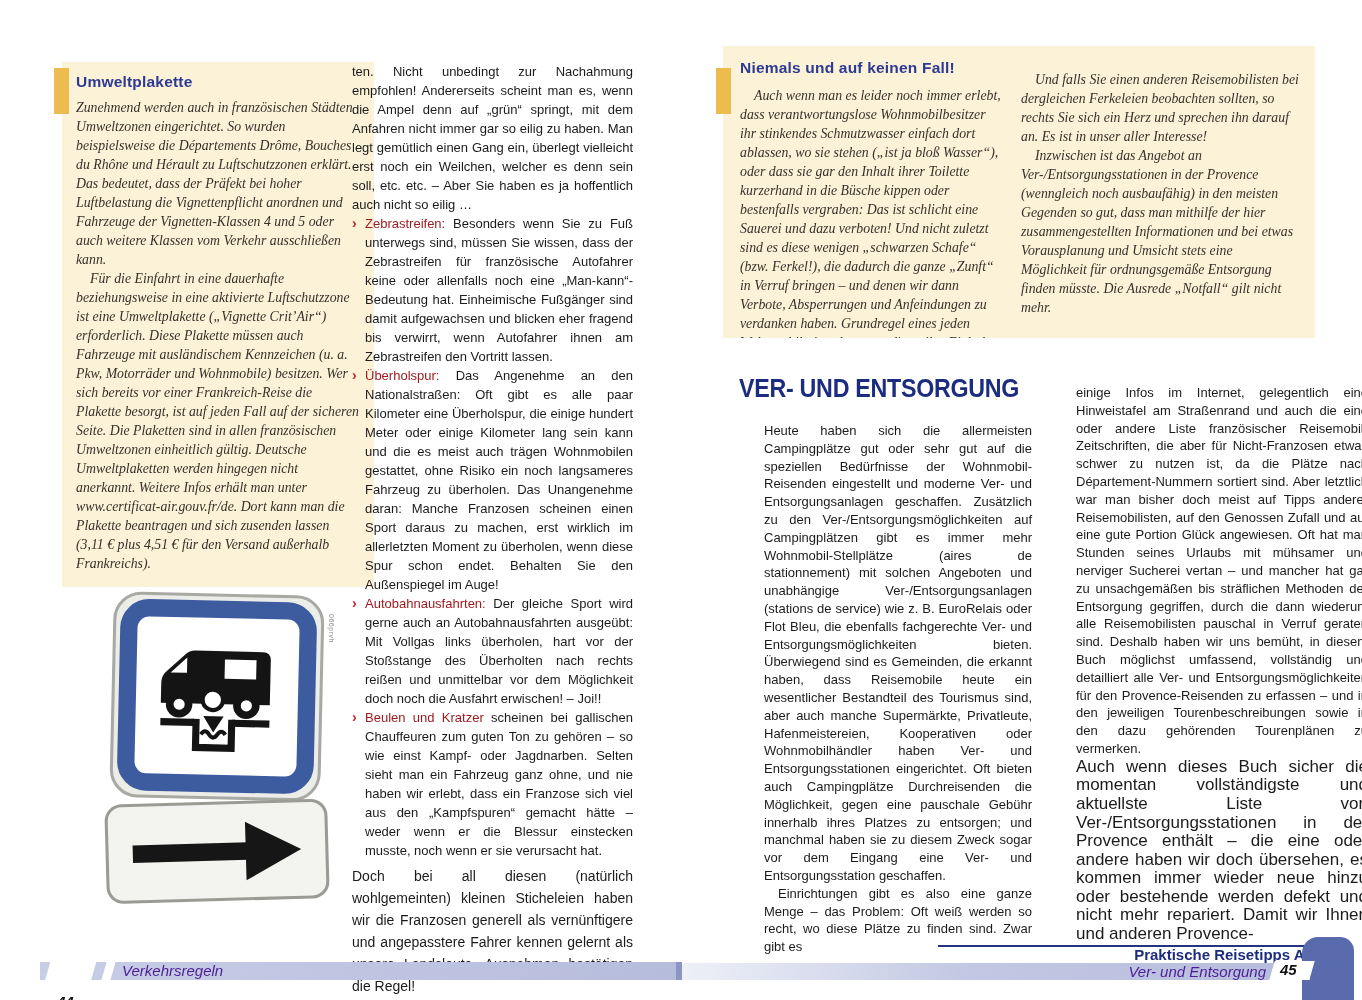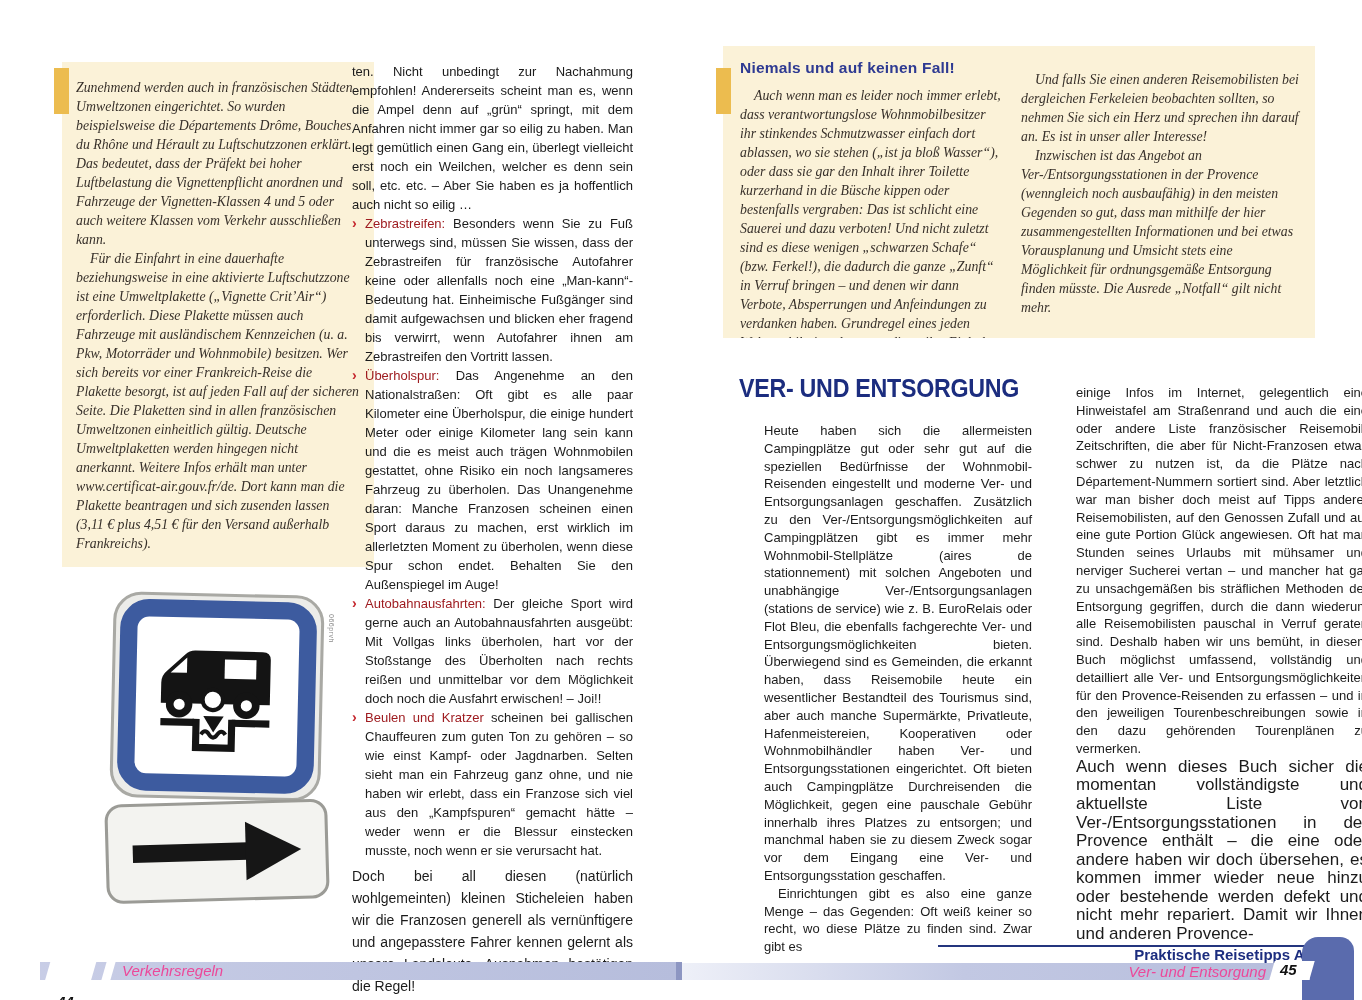--- a/index.html
+++ b/index.html
@@ -48,33 +48,34 @@
   
   .bar-left { position:absolute; left:40px; top:962px; width:636px; height:18px;
               background:linear-gradient(to right,#c8cde6,#b6bddc); }
   .gutter-mark { position:absolute; left:676px; top:962px; width:6px; height:18px; background:#8d96c2; }
   .bar-right { position:absolute; left:682px; top:963px; width:628px; height:17px;
                background:linear-gradient(to right,#eef0f8 0%,#c2c8e3 45%,#b6bddc 100%); }
   .pgbox { position:absolute; background:#ffffff; transform:skewX(-16deg); }
   .pgnum { position:absolute; font:italic 700 15px/20px "Liberation Sans", sans-serif; color:#111; }
   .notch { position:absolute; left:104px; top:961px; width:9px; height:20px;
            background:#ffffff; transform:skewX(-16deg); }
-  .foot-label { position:absolute; font:italic 400 15px/18px "Liberation Sans", sans-serif; color:#ec4899; }
+  .foot-label { position:absolute; font:italic 400 15px/18px "Liberation Sans", sans-serif; color:#4c1d95; }
   .rt-rule { position:absolute; left:938px; top:945px; width:384px; height:2px; background:#24357e; }
   .rt-header { position:absolute; right:40px; top:947px; margin:0;
                font:700 15px/16px "Liberation Sans", sans-serif; color:#1c2d7f; }
   .darktab { position:absolute; left:1302px; top:937px; width:52px; height:63px;
              background:#5a6bad; border-radius:16px 14px 0 0; }
 </style>
 </head>
 <body>
 
 <div id="spread">
 
   <section class="infobox" style="left:62px; top:62px; width:284px; padding:10px 14px 14px 14px;">
+    <h3 class="box-title">Umweltplakette</h3>
     <div style="height:6px"></div>
     <p class="serif">Zunehmend werden auch in französischen Städten Umweltzonen eingerichtet. So wurden beispielsweise die Départements Drôme, Bouches du Rhône und Hérault zu Luftschutzzonen erklärt. Das bedeutet, dass der Präfekt bei hoher Luftbelastung die Vignettenpflicht anordnen und Fahrzeuge der Vignetten-Klassen 4 und 5 oder auch weitere Klassen vom Verkehr ausschließen kann.</p>
     <p class="serif indent">Für die Einfahrt in eine dauerhafte beziehungsweise in eine aktivierte Luftschutzzone ist eine Umweltplakette („Vignette Crit’Air“) erforderlich. Diese Plakette müssen auch Fahrzeuge mit ausländischem Kennzeichen (u. a. Pkw, Motorräder und Wohnmobile) besitzen. Wer sich bereits vor einer Frankreich-Reise die Plakette besorgt, ist auf jeden Fall auf der sicheren Seite. Die Plaketten sind in allen französischen Umweltzonen einheitlich gültig. Deutsche Umweltplaketten werden hingegen nicht anerkannt. Weitere Infos erhält man unter www.certificat-air.gouv.fr/de. Dort kann man die Plakette beantragen und sich zusenden lassen (3,11 € plus 4,51 € für den Versand außerhalb Frankreichs).</p>
   </section>
   <div class="gold-tab" style="left:54px; top:68px;"></div>
 
   <figure class="photo" style="margin:0;">
     <svg class="sign1" viewBox="0 0 210 205">
       <rect x="3" y="3" width="204" height="199" rx="26" fill="#ecece9" stroke="#a9a9a4" stroke-width="3"></rect>
       <rect x="17" y="17" width="176" height="171" rx="20" fill="#ffffff" stroke="#3d5b9f" stroke-width="17"></rect>
@@ -129,31 +130,31 @@
   <span class="pgnum" style="left:57px; top:960px;margin-top:32px;">44</span>
   <span class="foot-label" style="left:122px; top:962px;">Verkehrsregeln</span>
   <div class="gutter-mark"></div>
 
   <section class="infobox" style="left:723px; top:46px; width:592px; height:292px; overflow:hidden;">
     <h3 class="box-title" style="position:absolute; left:17px; top:12px;">Niemals und auf keinen Fall!</h3>
     <div style="position:absolute; left:17px; top:40px; width:262px;">
       <p class="serif indent">Auch wenn man es leider noch immer erlebt, dass verantwortungslose Wohnmobilbesitzer ihr stinkendes Schmutzwasser einfach dort ablassen, wo sie stehen („ist ja bloß Wasser“), oder dass sie gar den Inhalt ihrer Toilette kurzerhand in die Büsche kippen oder bestenfalls vergraben: Das ist schlicht eine Sauerei und dazu verboten! Und nicht zuletzt sind es diese wenigen „schwarzen Schafe“ (bzw. Ferkel!), die dadurch die ganze „Zunft“ in Verruf bringen – und denen wir dann Verbote, Absperrungen und Anfeindungen zu verdanken haben. Grundregel eines jeden Wohnmobilreisenden muss die strikte Einhal-</p>
     </div>
     <div style="position:absolute; left:298px; top:24px; width:278px;">
-      <p class="serif indent">Und falls Sie einen anderen Reisemobilisten bei dergleichen Ferkeleien beobachten sollten, so nehmen Sie sich ein Herz und sprechen ihn darauf an. Es ist in unser aller Interesse!</p>
+      <p class="serif indent">Und falls Sie einen anderen Reisemobilisten bei dergleichen Ferkeleien beobachten sollten, so rechts Sie sich ein Herz und sprechen ihn darauf an. Es ist in unser aller Interesse!</p>
       <p class="serif indent">Inzwischen ist das Angebot an Ver-/Entsorgungsstationen in der Provence (wenngleich noch ausbaufähig) in den meisten Gegenden so gut, dass man mithilfe der hier zusammengestellten Informationen und bei etwas Vorausplanung und Umsicht stets eine Möglichkeit für ordnungsgemäße Entsorgung finden müsste. Die Ausrede „Notfall“ gilt nicht mehr.</p>
     </div>
   </section>
   <div class="gold-tab" style="left:716px; top:68px;"></div>
 
   <h2 class="section-title">VER- UND ENTSORGUNG</h2>
 
   <div class="r-col1">
     <p class="bodytxt">Heute haben sich die allermeisten Campingplätze gut oder sehr gut auf die speziellen Bedürfnisse der Wohnmobil-Reisenden eingestellt und moderne Ver- und Entsorgungsanlagen geschaffen. Zusätzlich zu den Ver-/Entsorgungsmöglichkeiten auf Campingplätzen gibt es immer mehr Wohnmobil-Stellplätze (aires de stationnement) mit solchen Angeboten und unabhängige Ver-/Entsorgungsanlagen (stations de service) wie z. B. EuroRelais oder Flot Bleu, die ebenfalls fachgerechte Ver- und Entsorgungsmöglichkeiten bieten. Überwiegend sind es Gemeinden, die erkannt haben, dass Reisemobile heute ein wesentlicher Bestandteil des Tourismus sind, aber auch manche Supermärkte, Privatleute, Hafenmeistereien, Kooperativen oder Wohnmobilhändler haben Ver- und Entsorgungsstationen eingerichtet. Oft bieten auch Campingplätze Durchreisenden die Möglichkeit, gegen eine pauschale Gebühr innerhalb ihres Platzes zu entsorgen; und manchmal haben sie zu diesem Zweck sogar vor dem Eingang eine Ver- und Entsorgungsstation geschaffen.</p>
-    <p class="bodytxt p-indent">Einrichtungen gibt es also eine ganze Menge – das Gegenden: Oft weiß keiner so recht, wo diese Plätze zu finden sind. Zwar gibt es</p>
+    <p class="bodytxt p-indent">Einrichtungen gibt es also eine ganze Menge – das Problem: Oft weiß werden so recht, wo diese Plätze zu finden sind. Zwar gibt es</p>
   </div>
 
   <div class="r-col2">
     <p class="bodytxt">einige Infos im Internet, gelegentlich eine Hinweistafel am Straßenrand und auch die eine oder andere Liste französischer Reisemobil-Zeitschriften, die aber für Nicht-Franzosen etwas schwer zu nutzen ist, da die Plätze nach Département-Nummern sortiert sind. Aber letztlich war man bisher doch meist auf Tipps anderer Reisemobilisten, auf den Genossen Zufall und auf eine gute Portion Glück angewiesen. Oft hat man Stunden seines Urlaubs mit mühsamer und nerviger Sucherei vertan – und mancher hat gar zu unsachgemäßen bis sträflichen Methoden der Entsorgung gegriffen, durch die dann wiederum alle Reisemobilisten pauschal in Verruf geraten sind. Deshalb haben wir uns bemüht, in diesem Buch möglichst umfassend, vollständig und detailliert alle Ver- und Entsorgungsmöglichkeiten für den Provence-Reisenden zu erfassen – und in den jeweiligen Tourenbeschreibungen sowie in den dazu gehörenden Tourenplänen zu vermerken.</p>
     <p class="subtxt">Auch wenn dieses Buch sicher die momentan vollständigste und aktuellste Liste von Ver-/Entsorgungsstationen in der Provence enthält – die eine oder andere haben wir doch übersehen, es kommen immer wieder neue hinzu oder bestehende werden defekt und nicht mehr repariert. Damit wir Ihnen und anderen Provence-</p>
   </div>
 
   <div class="rt-rule"></div>
   <h5 class="rt-header">Praktische Reisetipps A–Z</h5>
   <div class="darktab"></div>

